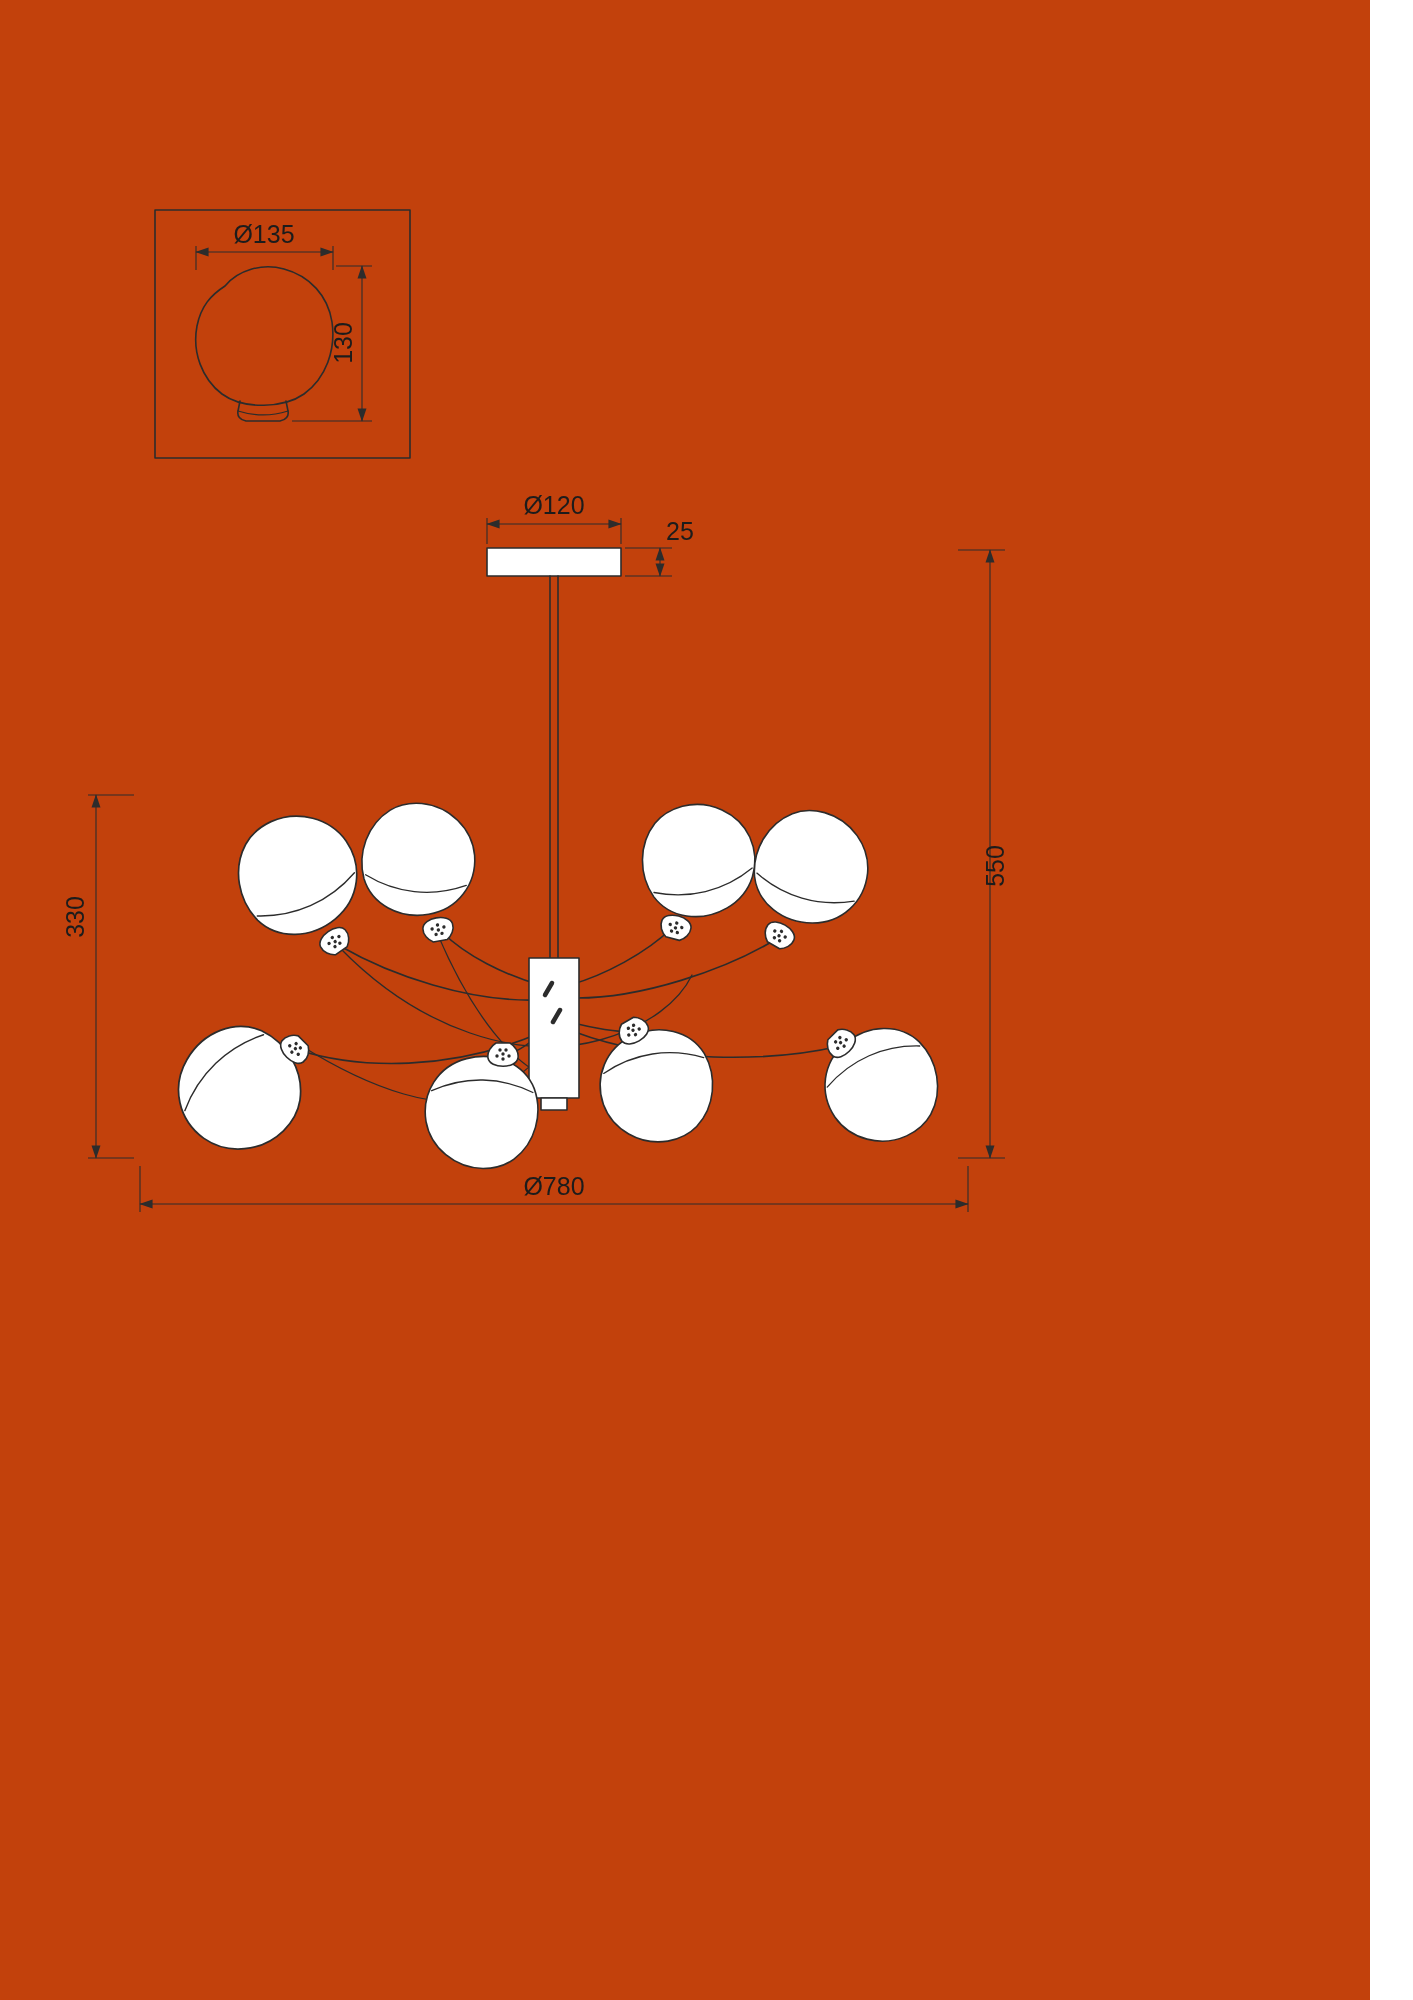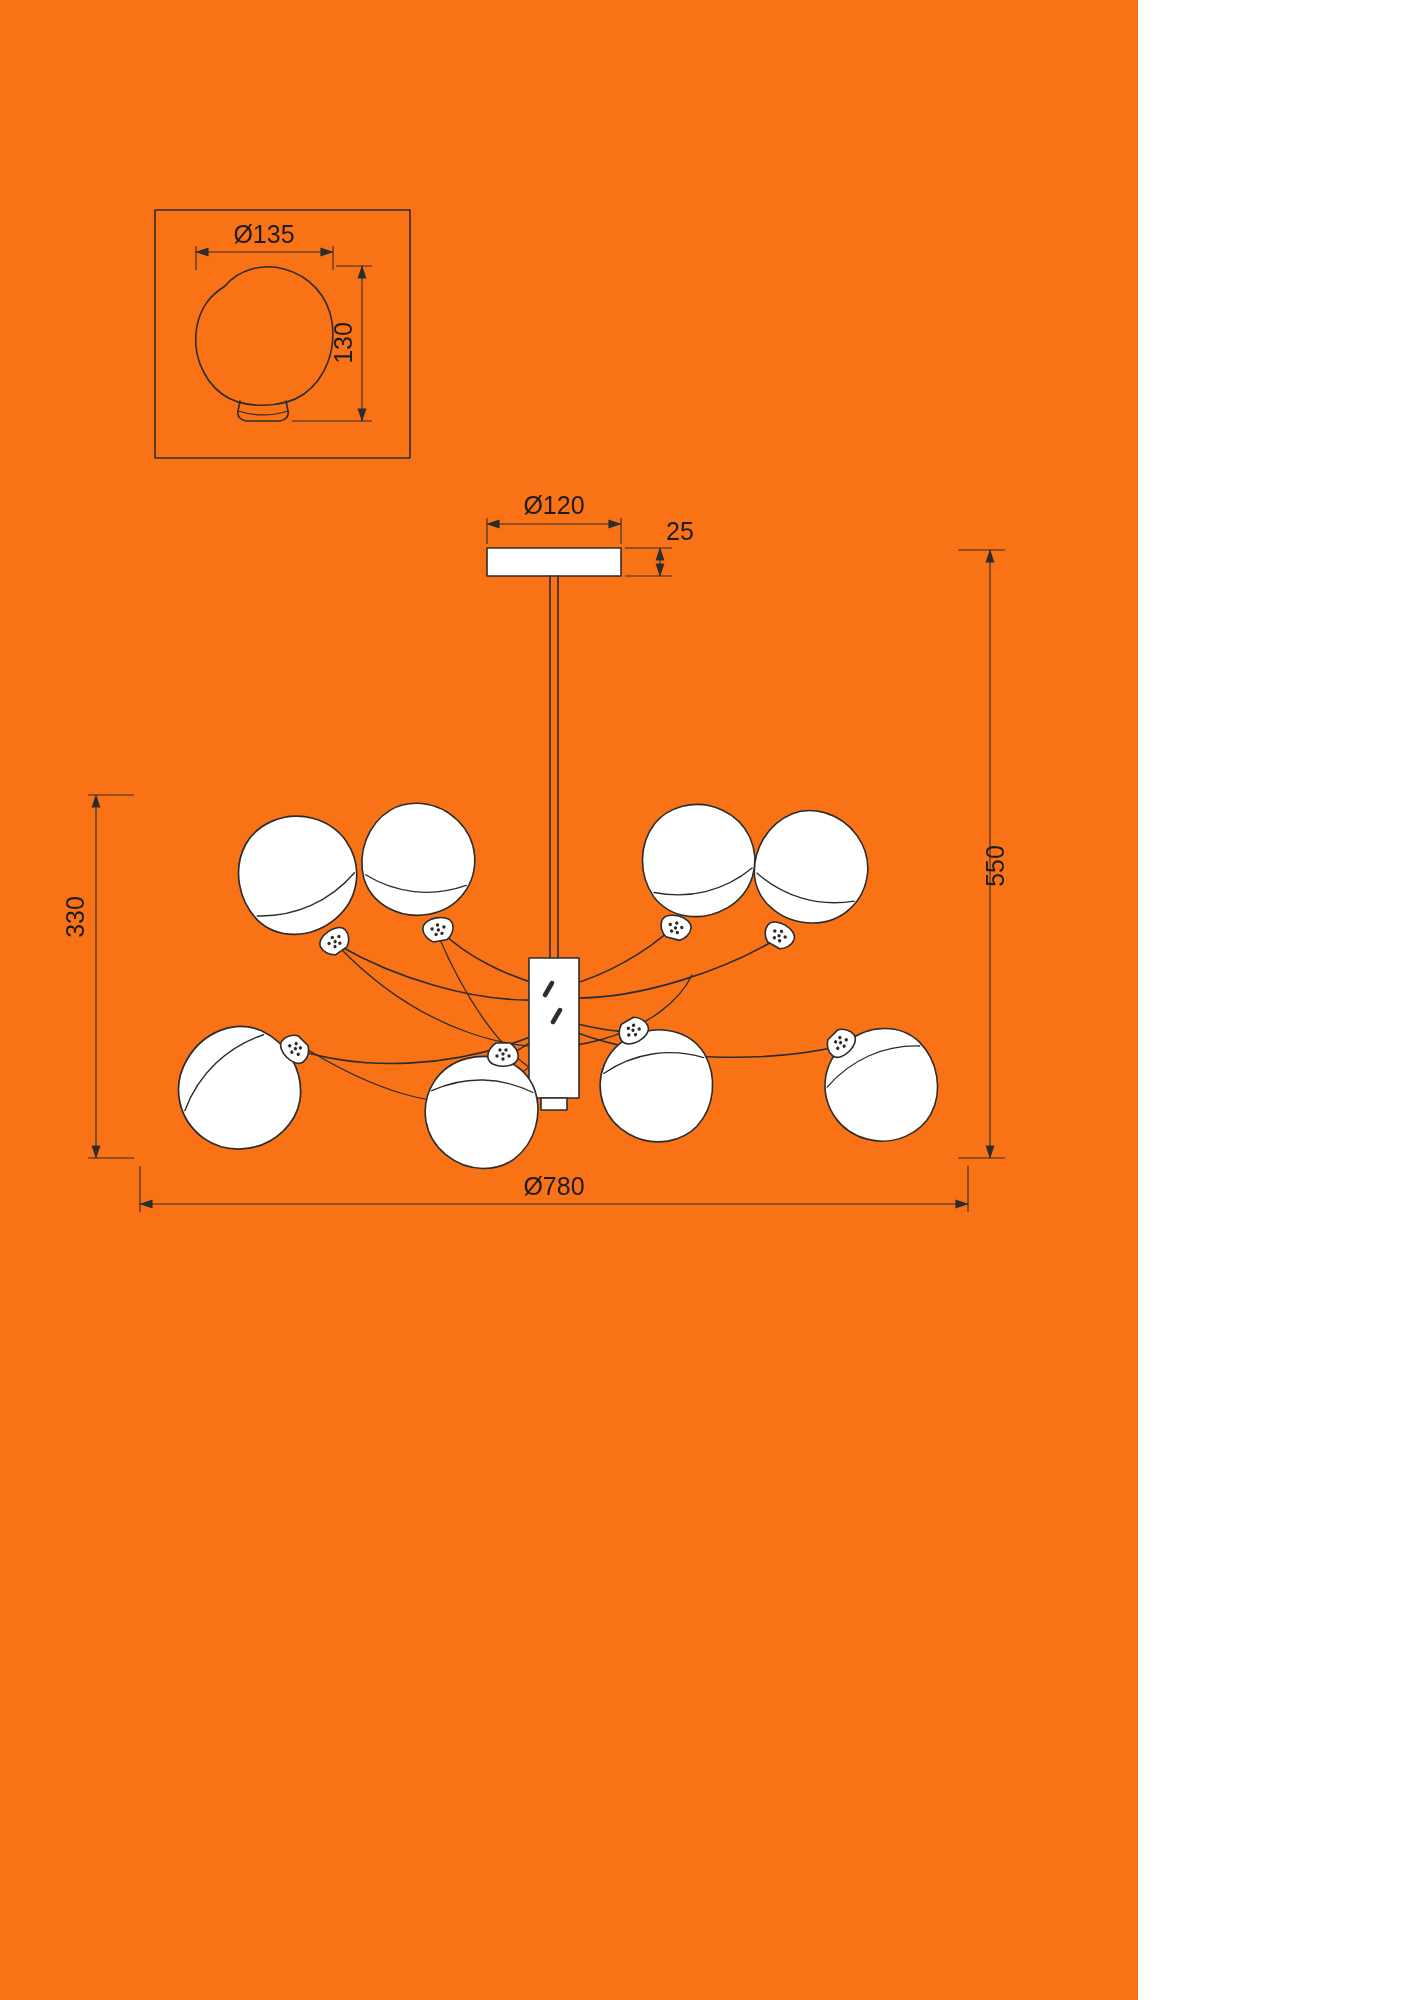--- a/index.html
+++ b/index.html
@@ -1,16 +1,16 @@
 <!DOCTYPE html>
 <html><head>
 <meta charset="utf-8">
 <style>
   html,body{margin:0;padding:0;background:#ffffff;}
-  .stage{position:relative;width:1138px;height:2000px;background:#f97316;overflow:hidden;}
+  .stage{position:relative;width:1370px;height:2000px;background:#c2410c;overflow:hidden;}
   svg{display:block;}
   text{font-family:"Liberation Sans","DejaVu Sans",sans-serif;font-size:25px;fill:#1c1c1c;}
   .draw{stroke:#2c2c2c;stroke-width:1.6;fill:none;stroke-linecap:round;stroke-linejoin:round;}
   .draw-thin{stroke:#2c2c2c;stroke-width:1.3;fill:none;stroke-linecap:round;}
   .fillwhite{fill:#ffffff;}
   .dim{stroke:#2c2c2c;stroke-width:1.1;fill:none;}
   .arrfill{fill:#2c2c2c;}
   .dot{fill:#2c2c2c;stroke:none;}
 </style>
 </head>

